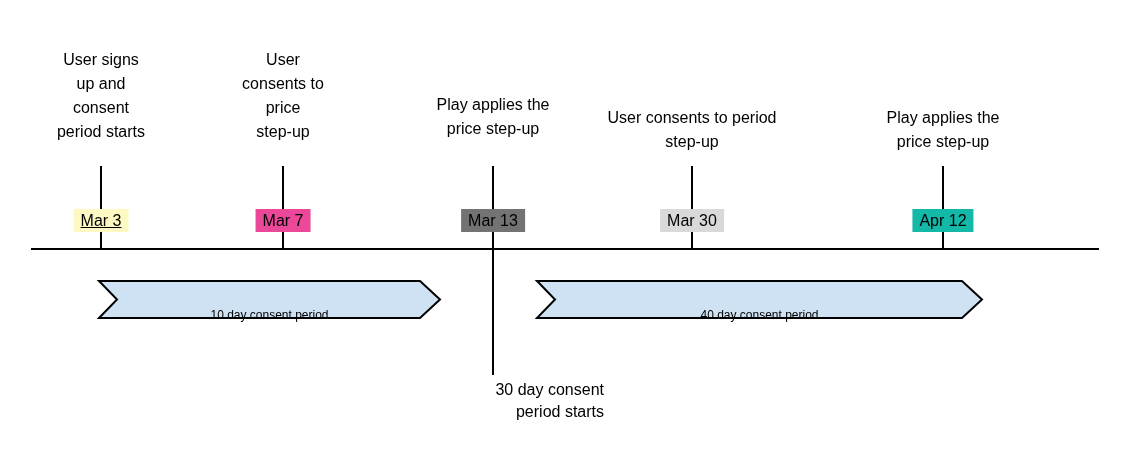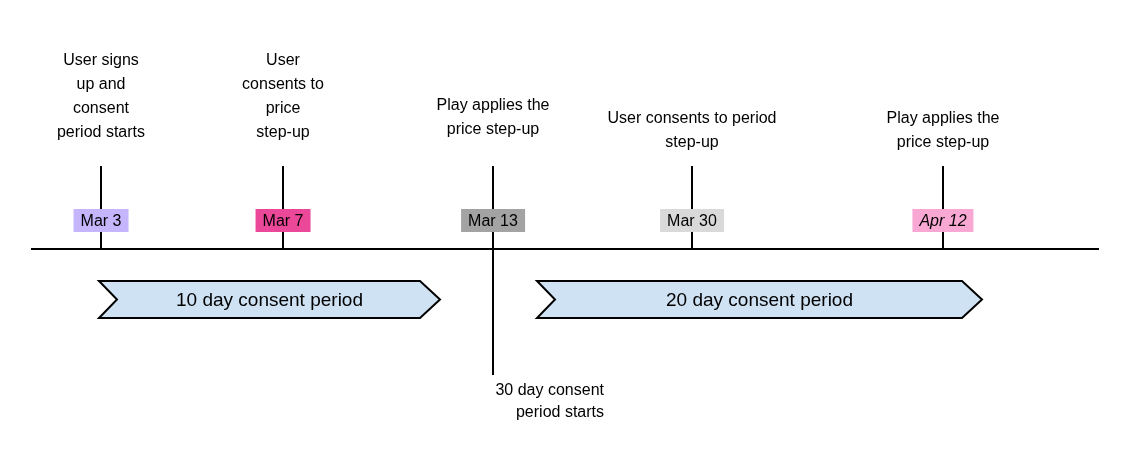--- a/index.html
+++ b/index.html
@@ -58,23 +58,23 @@
     width: 1068px; height: 2px;
     background: #000000;
   }
 
   .banner-svg { position: absolute; top: 281px; overflow: visible; }
   .banner-svg.b1 { left: 99px; }
   .banner-svg.b2 { left: 537px; }
 
   .banner-label {
     position: absolute;
-    top: 281px; height: 37px;
+    top: 296px; height: 37px;
     display: flex; align-items: center; justify-content: center;
-    font-size: 19px;
+    font-size: 12px;
   }
   .banner-label.b1 { left: 99px;  width: 341px; }
   .banner-label.b2 { left: 537px; width: 445px; }
 
   .annotation {
     position: absolute;
     left: 494px; top: 379px;
     transform: translateX(-50%);
     width: 220px;
     text-align: right;
@@ -87,61 +87,61 @@
 <body>
 
 <div class="stage">
 
   <div class="event e1">
     <div class="elabel">User signs
 up and
 consent
 period starts</div>
     <div class="tick"></div>
-    <div class="date-badge" style="background: #c4b5fd;">Mar 3</div>
+    <div class="date-badge" style="background: #fef9c3; text-decoration: underline;">Mar 3</div>
   </div>
 
   <div class="event e2">
     <div class="elabel">User
 consents to
 price
 step-up</div>
     <div class="tick"></div>
     <div class="date-badge" style="background: #ec4899;">Mar 7</div>
   </div>
 
   <div class="event e3">
     <div class="elabel">Play applies the
 price step-up</div>
     <div class="tick"></div>
-    <div class="date-badge" style="background: #a3a3a3;">Mar 13</div>
+    <div class="date-badge" style="background: #737373;">Mar 13</div>
   </div>
 
   <div class="event e4">
     <div class="elabel">User consents to period
 step-up</div>
     <div class="tick"></div>
     <div class="date-badge" style="background: rgb(217, 217, 217);">Mar 30</div>
   </div>
 
   <div class="event e5">
     <div class="elabel">Play applies the
 price step-up</div>
     <div class="tick"></div>
-    <div class="date-badge" style="background: #f9a8d4; font-style: italic;">Apr 12</div>
+    <div class="date-badge" style="background: #14b8a6;">Apr 12</div>
   </div>
 
   <div class="axis"></div>
 
   <svg class="banner-svg b1" width="341" height="37">
     <polygon points="0,0 321,0 341,18.5 321,37 0,37 18,18.5" stroke-width="2" fill="#cfe2f3" stroke="#000000"></polygon>
   </svg>
   <div class="banner-label b1">10 day consent period</div>
 
   <svg class="banner-svg b2" width="445" height="37">
     <polygon points="0,0 425,0 445,18.5 425,37 0,37 18,18.5" stroke-width="2" fill="#cfe2f3" stroke="#000000"></polygon>
   </svg>
-  <div class="banner-label b2">20 day consent period</div>
+  <div class="banner-label b2">40 day consent period</div>
 
   <div class="annotation">30 day consent
 period starts</div>
 
 </div>
 
 </body></html>

